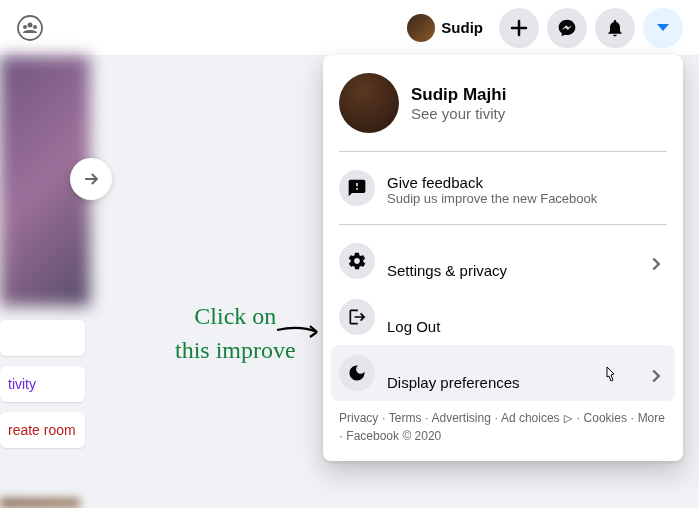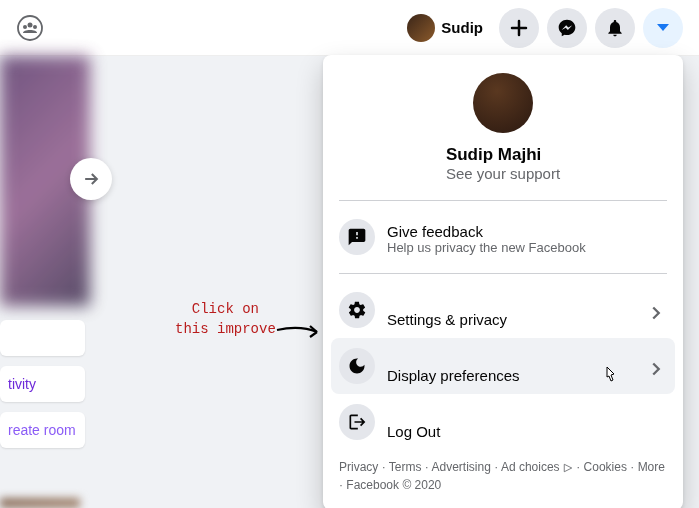--- a/index.html
+++ b/index.html
@@ -21,28 +21,28 @@
     .content-bg { position: absolute; top: 56px; left: 0; right: 0; bottom: 0; background: #f0f2f5; }
     
     .blurred-strip { position: absolute; top: 56px; left: 0; width: 90px; height: 250px; background: linear-gradient(135deg, #5b3a6b, #8e5a8a, #3d2f4f); filter: blur(8px); opacity: 0.85; }
     .blurred-bottom { position: absolute; bottom: 0; left: 0; width: 80px; height: 10px; background: linear-gradient(90deg, #8b6f5c, #a0826d); filter: blur(4px); }
     
     .nav-arrow { position: absolute; top: 158px; left: 70px; width: 42px; height: 42px; border-radius: 50%; background: #fff; box-shadow: 0 2px 6px rgba(0,0,0,0.15); display: flex; align-items: center; justify-content: center; cursor: pointer; color: #65676b; }
     
     .left-cards { position: absolute; top: 320px; left: 0; width: 85px; }
     .left-card { background: #fff; border-radius: 6px; margin-bottom: 10px; padding: 10px 8px; color: #6d28d9; font-size: 14px; box-shadow: 0 1px 2px rgba(0,0,0,0.1); }
     .left-card:first-child { height: 36px; }
-    .left-card.link { color: #8b5cf6; }
-    
-    .annotation { position: absolute; top: 300px; left: 175px; font-family: Liberation Mono, monospace; font-size: 14px; color: #b91c1c; line-height: 1.4; text-align: center; }
+    .left-card.link { color: #b91c1c; }
+    
+    .annotation { position: absolute; top: 300px; left: 175px; font-family: Liberation Serif, serif; font-size: 24px; color: #15803d; line-height: 1.4; text-align: center; }
     .anno-arrow { position: absolute; top: 320px; left: 275px; }
     
     .dropdown { position: absolute; top: 55px; right: 16px; width: 360px; background: #fff; border-radius: 8px; box-shadow: 0 12px 28px rgba(0,0,0,0.2), 0 2px 4px rgba(0,0,0,0.1); padding: 8px; }
     
-    .profile-row { display: flex; align-items: center; gap: 12px; padding: 10px 8px; border-radius: 8px; cursor: pointer; flex-direction: column; }
+    .profile-row { display: flex; align-items: center; gap: 12px; padding: 10px 8px; border-radius: 8px; cursor: pointer; }
     .avatar-lg { width: 60px; height: 60px; border-radius: 50%; background: radial-gradient(circle at 40% 30%, #5a3820, #2a1810); flex-shrink: 0; }
     .profile-text .name { font-size: 17px; font-weight: 600; color: #050505; }
     .profile-text .sub { font-size: 15px; color: #65676b; }
     
     .divider { height: 1px; background: #ced0d4; margin: 8px 8px; }
     
     .menu-row { display: flex; align-items: flex-end; gap: 12px; padding: 10px 8px; border-radius: 8px; cursor: pointer; }
     .menu-row.highlighted { background: #f0f2f5; }
     .menu-icon { width: 36px; height: 36px; border-radius: 50%; background: #e4e6eb; display: flex; align-items: center; justify-content: center; flex-shrink: 0; color: #050505; }
     .menu-text { flex: 1; }
@@ -119,75 +119,75 @@
 <svg class="anno-arrow" width="50" height="30">
   <path d="M2 10 Q 25 5 42 12" stroke="#000" stroke-width="2.2" fill="none"></path>
   <path d="M42 12 L35 6 M42 12 L35 17" stroke="#000" stroke-width="2.2" fill="none"></path>
 </svg>
 
 <div class="dropdown">
   <div class="profile-row">
     <div class="avatar-lg"></div>
     <div class="profile-text">
       <div class="name">Sudip Majhi</div>
-      <div class="sub">See your support</div>
+      <div class="sub">See your tivity</div>
     </div>
   </div>
   <div class="divider"></div>
   <div class="menu-row">
     <div class="menu-icon">
       <svg width="20" height="20" viewBox="0 0 24 24" fill="currentColor">
           <path d="M20 2H4c-1.1 0-2 .9-2 2v18l4-4h14c1.1 0 2-.9 2-2V4c0-1.1-.9-2-2-2zm-7 12h-2v-2h2v2zm0-4h-2V6h2v4z"></path>
         </svg>
     </div>
     <div class="menu-text">
       <div class="title">Give feedback</div>
-      <div class="sub">Help us privacy the new Facebook</div>
+      <div class="sub">Sudip us improve the new Facebook</div>
     </div>
   </div>
   <div class="divider"></div>
   <div class="menu-row">
     <div class="menu-icon">
       <svg width="20" height="20" viewBox="0 0 24 24" fill="currentColor">
           <path d="M19.4 13c0-.3.1-.7.1-1s0-.7-.1-1l2.1-1.6c.2-.1.2-.4.1-.6l-2-3.5c-.1-.2-.4-.3-.6-.2l-2.5 1c-.5-.4-1.1-.7-1.7-1l-.4-2.6c0-.2-.2-.4-.5-.4h-4c-.2 0-.4.2-.5.4l-.4 2.6c-.6.3-1.2.6-1.7 1l-2.5-1c-.2-.1-.5 0-.6.2l-2 3.5c-.1.2-.1.5.1.6L4.6 11c0 .3-.1.7-.1 1s0 .7.1 1l-2.1 1.6c-.2.1-.2.4-.1.6l2 3.5c.1.2.4.3.6.2l2.5-1c.5.4 1.1.7 1.7 1l.4 2.6c0 .2.2.4.5.4h4c.2 0 .4-.2.5-.4l.4-2.6c.6-.3 1.2-.6 1.7-1l2.5 1c.2.1.5 0 .6-.2l2-3.5c.1-.2.1-.5-.1-.6L19.4 13zM12 15.5c-1.9 0-3.5-1.6-3.5-3.5s1.6-3.5 3.5-3.5 3.5 1.6 3.5 3.5-1.6 3.5-3.5 3.5z"></path>
         </svg>
     </div>
     <div class="menu-text">
         <div class="title">Settings &amp; privacy</div>
       </div>
     <div class="chevron">
       <svg width="22" height="22" viewBox="0 0 24 24" fill="none" stroke="currentColor" stroke-width="2.5">
           <path d="M9 6l6 6-6 6"></path>
         </svg>
     </div>
   </div>
+  <div class="menu-row">
+    <div class="menu-icon">
+      <svg width="20" height="20" viewBox="0 0 24 24" fill="currentColor">
+          <path d="M13 3H5c-1.1 0-2 .9-2 2v14c0 1.1.9 2 2 2h8v-2H5V5h8V3zm4 4l-1.4 1.4L18.2 11H9v2h9.2l-2.6 2.6L17 17l5-5-5-5z"></path>
+        </svg>
+    </div>
+    <div class="menu-text">
+        <div class="title">Log Out</div>
+      </div>
+  </div>
   <div class="menu-row highlighted">
     <div class="menu-icon">
       <svg width="20" height="20" viewBox="0 0 24 24" fill="currentColor">
           <path d="M12 3c-5 0-9 4-9 9s4 9 9 9 9-4 9-9c0-.5 0-.9-.1-1.4-1 1.4-2.6 2.4-4.4 2.4-3 0-5.5-2.5-5.5-5.5 0-1.8.9-3.4 2.4-4.4C13.9 3 13.5 3 12 3z"></path>
         </svg>
     </div>
     <div class="menu-text">
         <div class="title">Display preferences</div>
       </div>
     <div class="chevron">
       <svg width="22" height="22" viewBox="0 0 24 24" fill="none" stroke="currentColor" stroke-width="2.5">
           <path d="M9 6l6 6-6 6"></path>
         </svg>
     </div>
-  </div>
-  <div class="menu-row">
-    <div class="menu-icon">
-      <svg width="20" height="20" viewBox="0 0 24 24" fill="currentColor">
-          <path d="M13 3H5c-1.1 0-2 .9-2 2v14c0 1.1.9 2 2 2h8v-2H5V5h8V3zm4 4l-1.4 1.4L18.2 11H9v2h9.2l-2.6 2.6L17 17l5-5-5-5z"></path>
-        </svg>
-    </div>
-    <div class="menu-text">
-        <div class="title">Log Out</div>
-      </div>
   </div>
   <div class="footer">
     <span>Privacy</span> · 
     <span>Terms</span> · 
     <span>Advertising</span> · 
     <span>Ad choices</span> 
     <svg width="10" height="10" viewBox="0 0 24 24" style="vertical-align:middle" fill="none" stroke="#65676b" stroke-width="2">
         <path d="M3 3l18 9-18 9V3z"></path>
       </svg> · 
     <span>Cookies</span> · 

